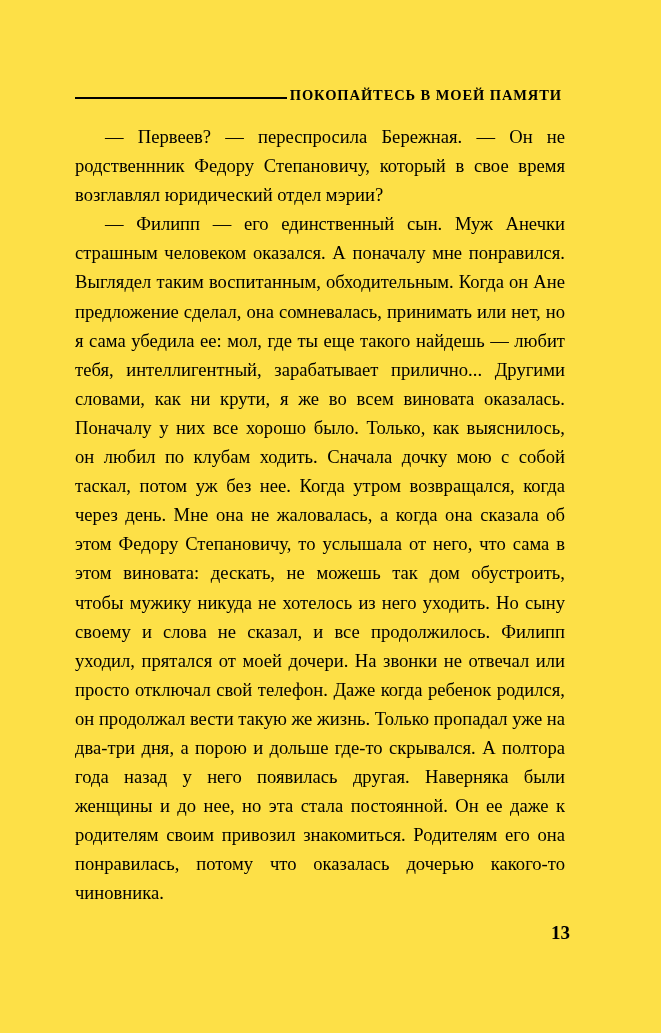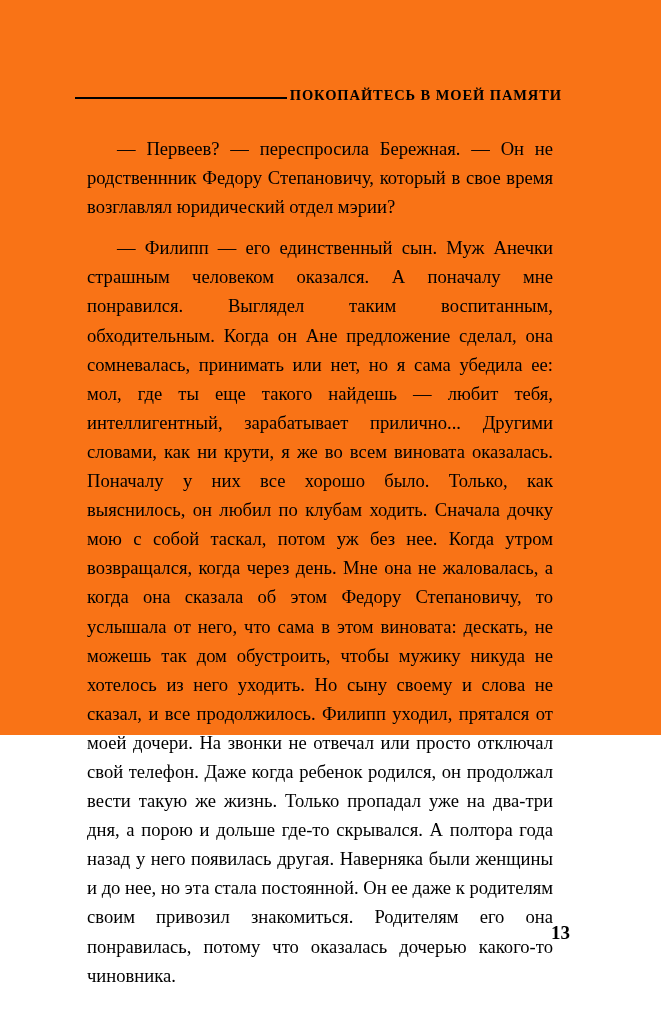--- a/index.html
+++ b/index.html
@@ -13,22 +13,22 @@
     font-family: "Liberation Serif", "DejaVu Serif", serif;
     color: #000000;
     position: relative;
     overflow: hidden;
   }
   .page {
     position: absolute;
     left: 0;
     top: 0;
     width: 661px;
-    height: 735px;
-    background: #f97316;
+    height: 1033px;
+    background: #fde047;
   }
   .header {
     position: absolute;
     left: 75px;
     top: 84px;
     width: 487px;
     height: 22px;
     display: flex;
     align-items: center;
     justify-content: flex-end;
@@ -53,21 +53,21 @@
     left: 75px;
     top: 122px;
     width: 490px;
     font-size: 18.6px;
     line-height: 29.1px;
     text-align: justify;
     text-justify: inter-word;
     hyphens: manual;
   }
   .body-text p {
-    margin: 12px;
+    margin: 0;
     text-indent: 30px;
   }
   .body-text p.last-line-left {
     text-align-last: left;
   }
   .folio {
     position: absolute;
     right: 91px;
     top: 922px;
     font-size: 19px;

